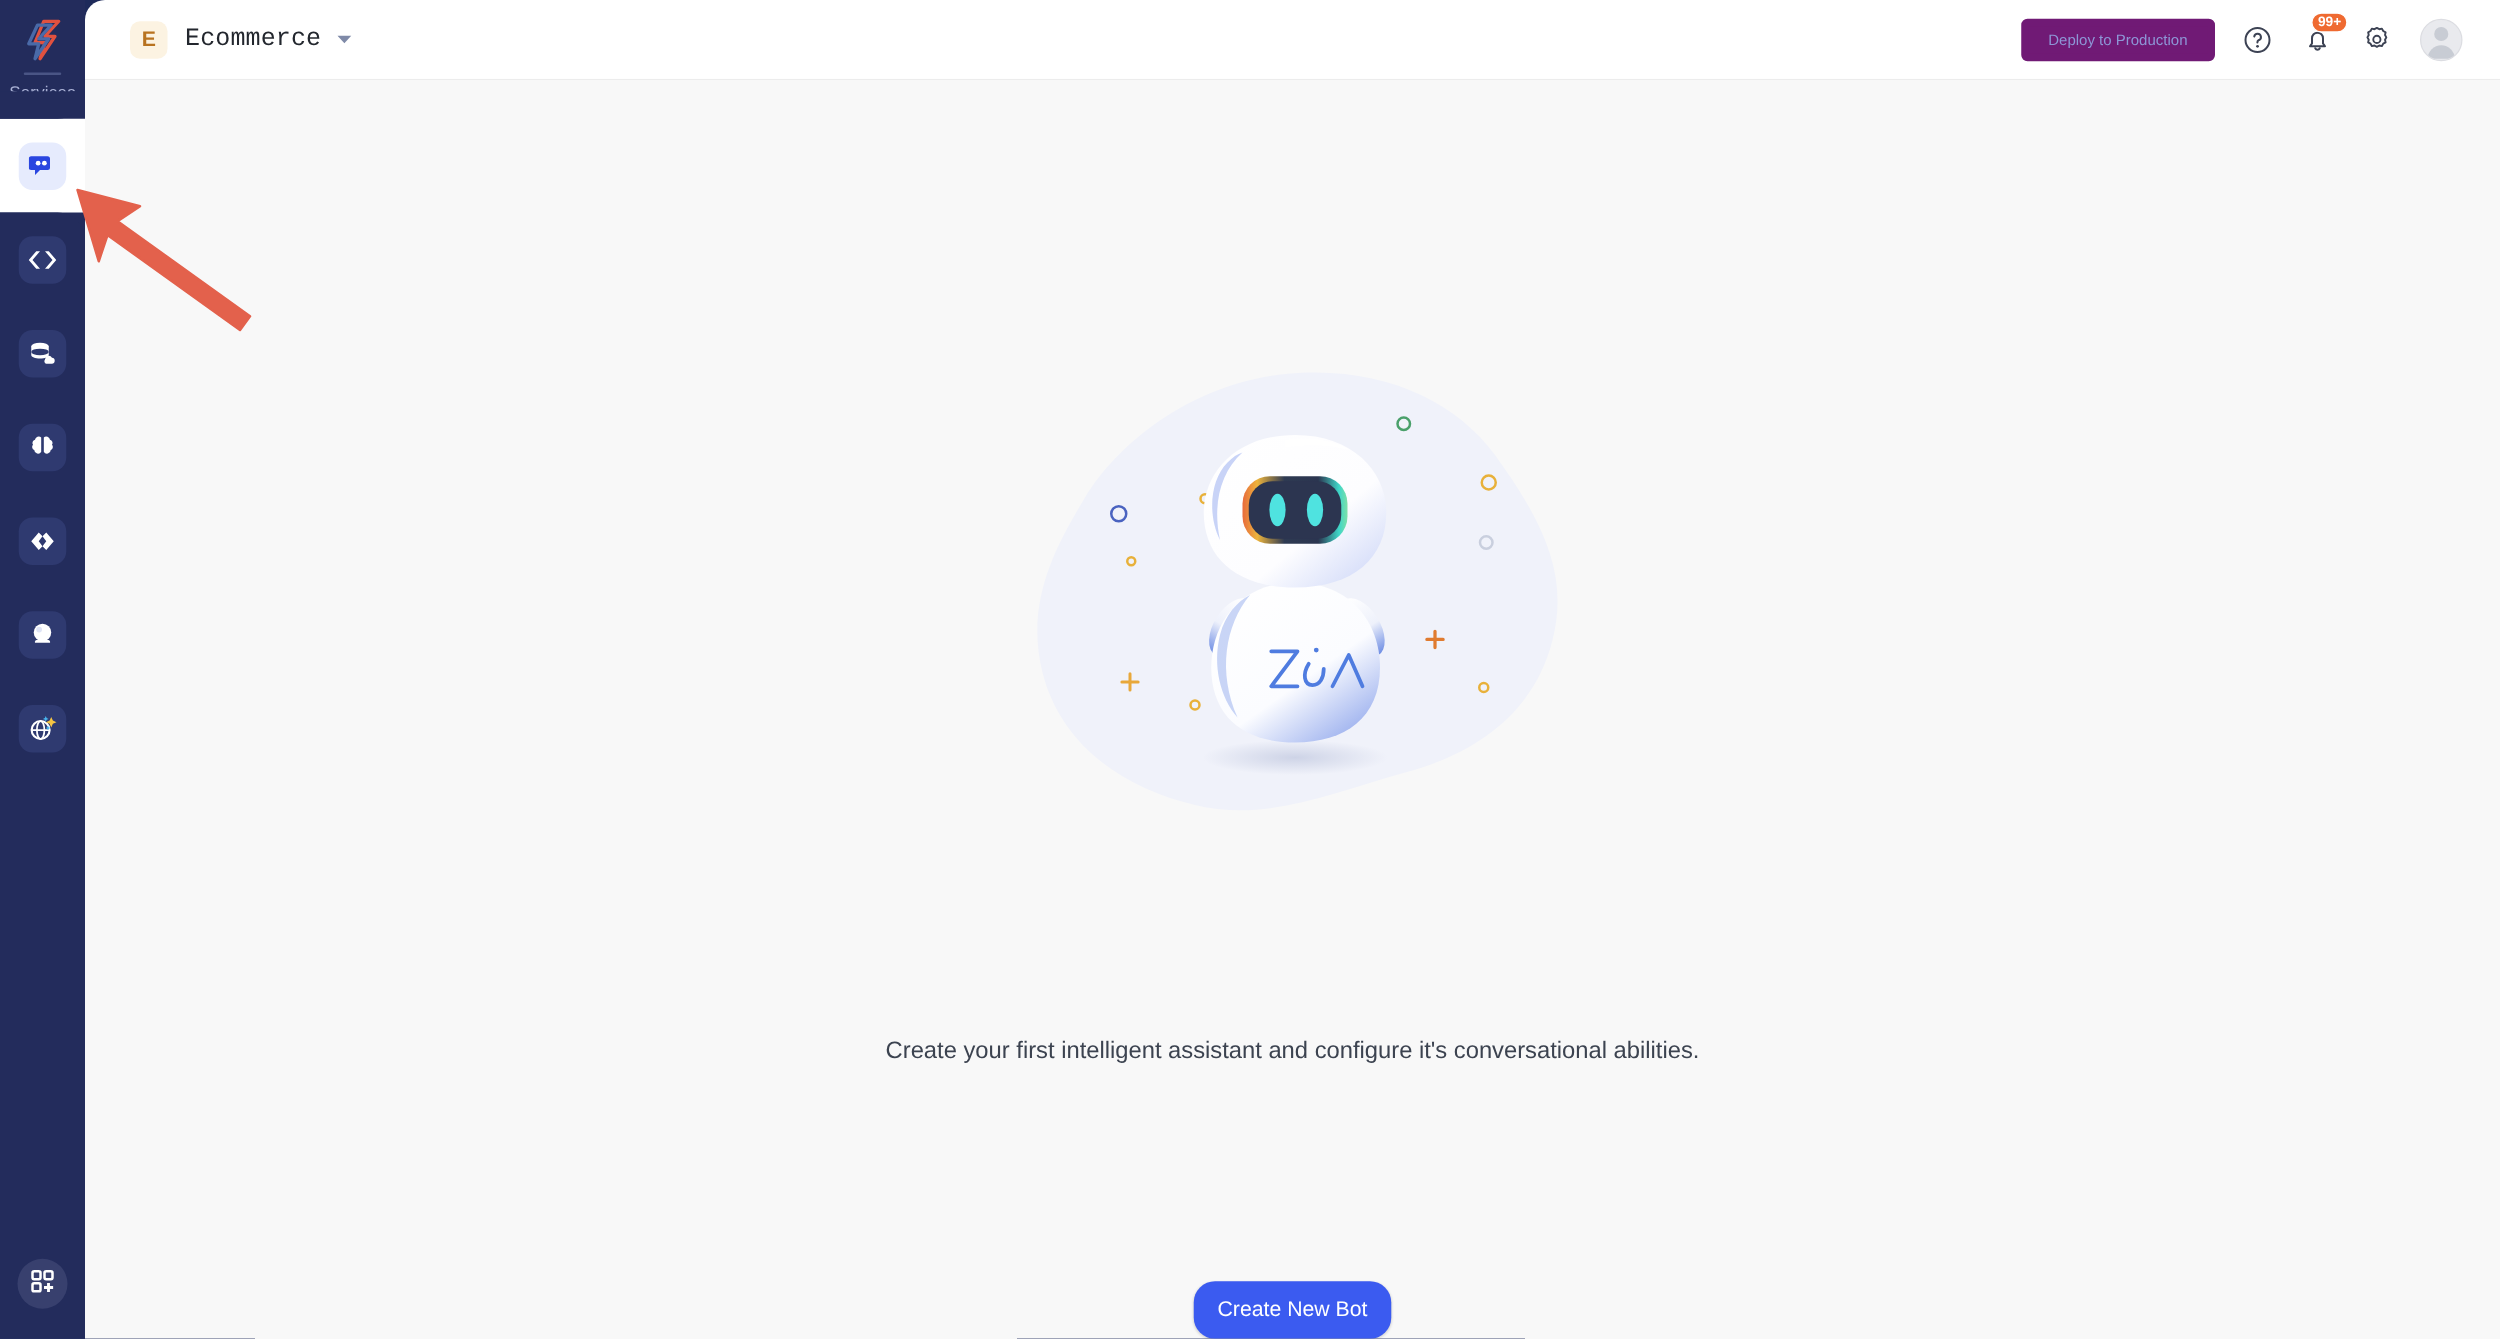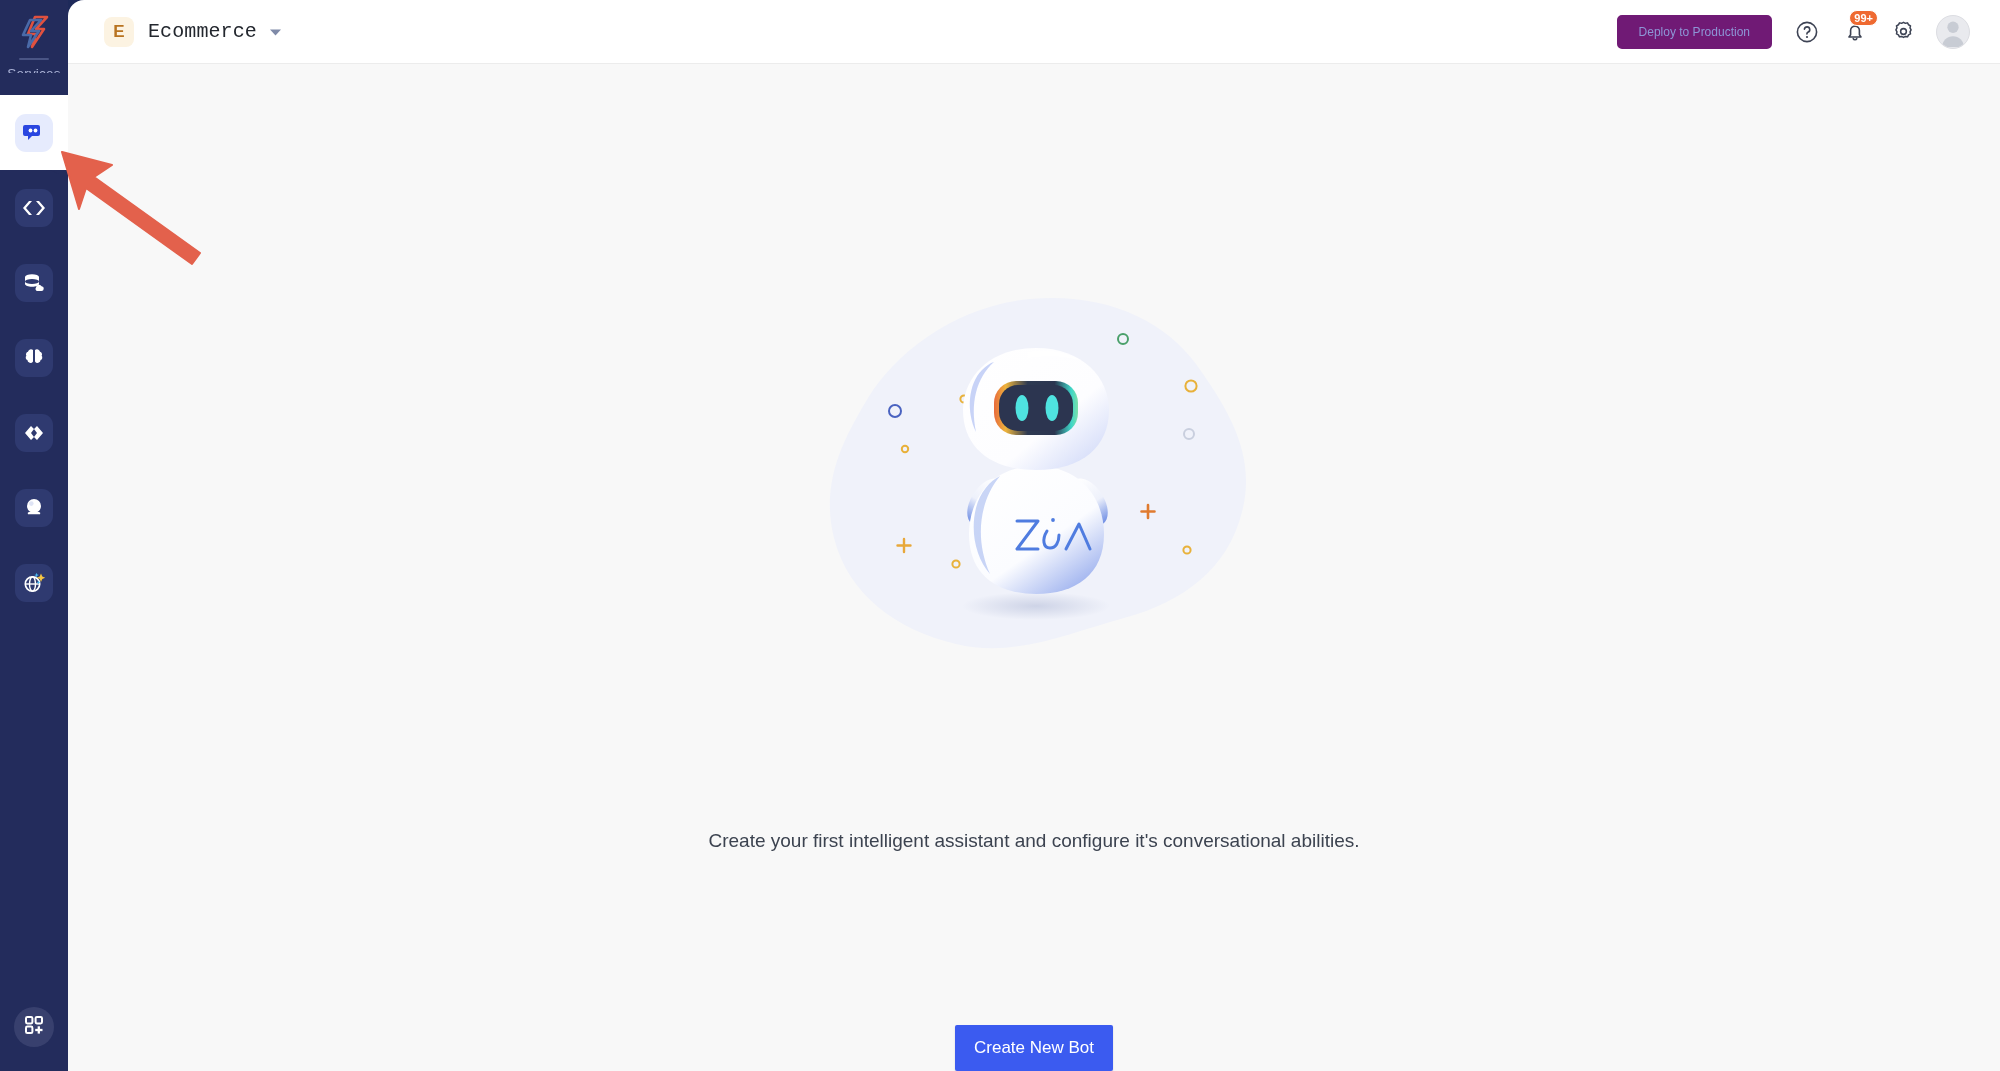--- a/index.html
+++ b/index.html
@@ -71,21 +71,21 @@
   .ws-name { font-size:20px; color:#23272e; margin-left:14px; letter-spacing:.1px;font-family:Liberation Mono, monospace; }
   .ws-caret { margin-left:12px; }
 
   .header-right { margin-left:auto; display:flex; align-items:center; margin-right: 30px; }
   .deploy-btn {
     height:34px; padding: 0 16px; border:6px solid #701a75; border-radius:5px;
     background:#701a75; color:#8d96d6; font-size:12px; cursor:pointer;
     display:flex; align-items:center; font-family:"Liberation Sans", sans-serif;
   }
   .hicon { width:26px; height:26px; margin-left:22px; position:relative; cursor:pointer;
-           display:flex; align-items:center; justify-content:center; }
+           display:flex; align-items:center; justify-content:flex-start; }
   .badge99 {
     position:absolute; top:-9px; right:-10px;
     background:#ef6a31; color:#fff; font-size:11px; font-weight:bold;
     border-radius:11px; padding:1px 4px; line-height:12px; min-width:22px;
     text-align:center; border:1.5px solid #fff;
   }
   .avatar {
     width:34px; height:34px; border-radius:50%; background:#e9eaee;
     border:1px solid #dcdde2; margin-left:20px; overflow:hidden;
     display:flex; align-items:flex-end; justify-content:center; cursor:pointer;
@@ -96,21 +96,21 @@
     position:absolute; left:68px; top:64px; width:1932px; height:1007px;
     background:#f8f8f8;
     display:flex; flex-direction:column; align-items:center;justify-content:space-between;
   }
   .hero-wrap { margin-top: 222px; width: 460px; height: 380px; position:relative; }
   .hero-caption {
     margin-top: 18px; font-size:19px; color:#3c4350; text-align:center;
   }
   .cta-btn {
     margin-top: 28px; background:#3b5bf0; color:#fff;
-    font-size:17px; padding: 13px 19px; border:none; border-radius:2px;
+    font-size:17px; padding: 13px 19px; border:none; border-radius:17px;
     cursor:pointer; font-family:"Liberation Sans", sans-serif;
     box-shadow: 0 1px 2px rgba(0,0,0,.14);
   }
 
   
   .arrow-anno { position:absolute; left:40px; top:135px; z-index:20; pointer-events:none; }
 </style>
 </head>
 <body>
 

